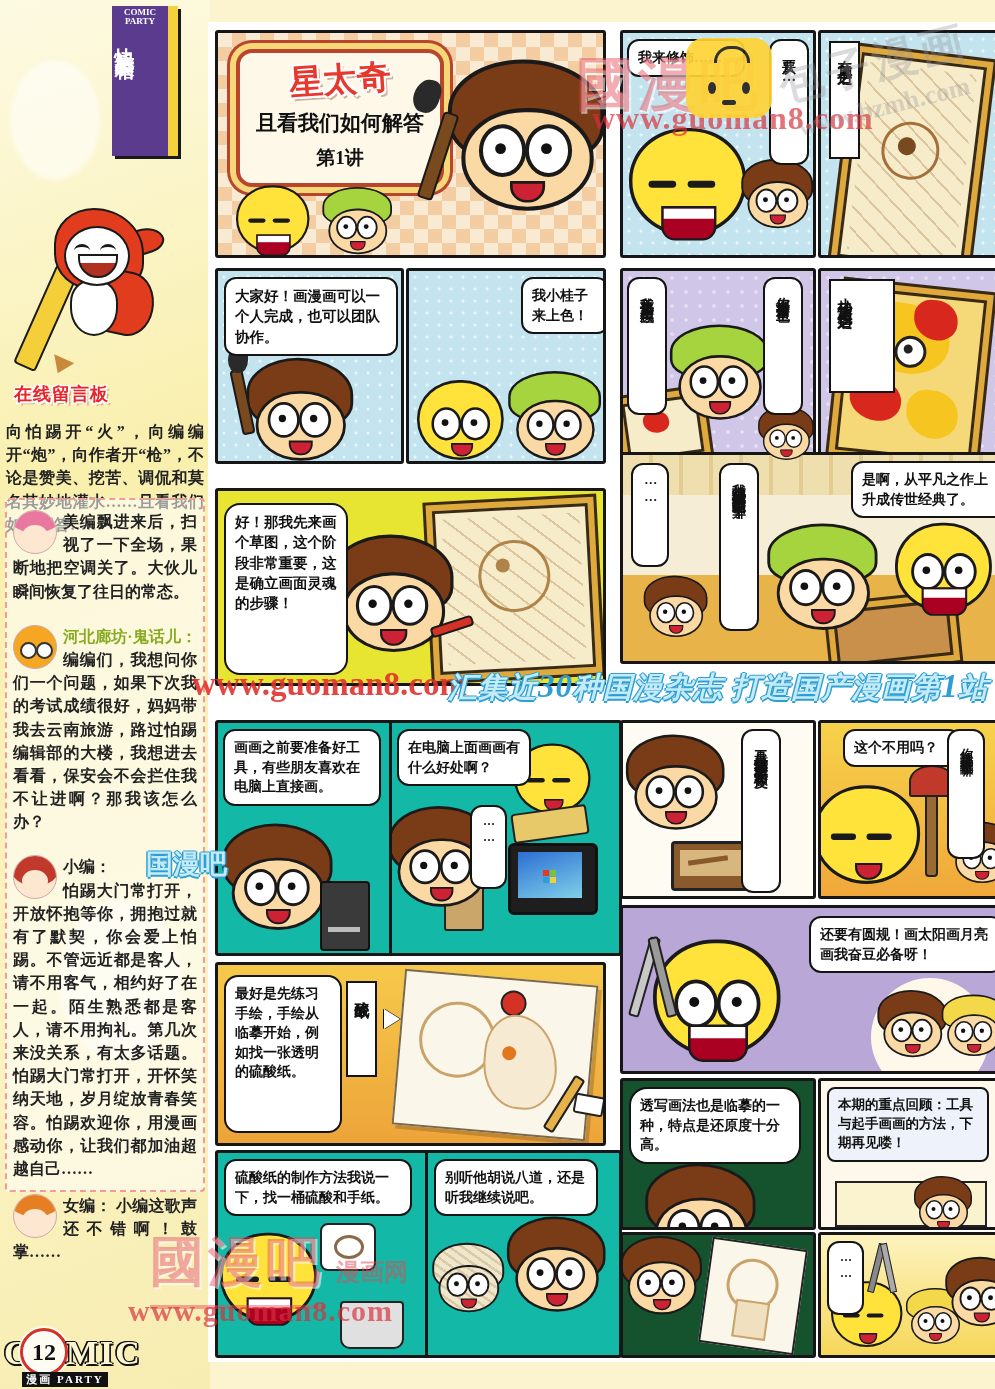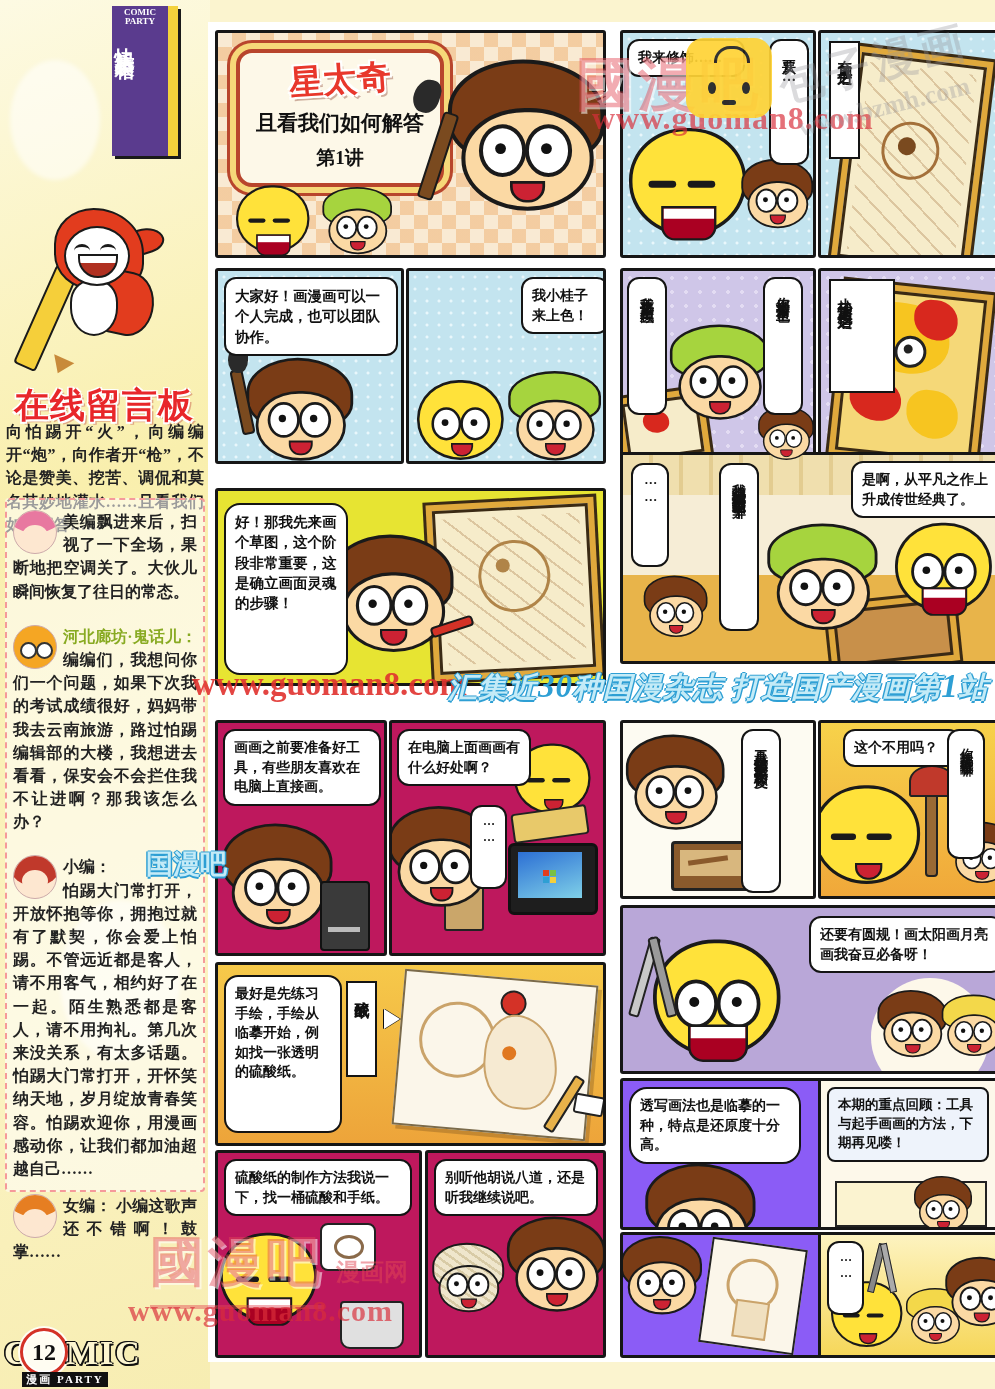--- a/index.html
+++ b/index.html
@@ -20,21 +20,21 @@
   .m-pencil{position:absolute;left:8px;top:62px;width:20px;height:104px;background:#f5cf3a;border:2.5px solid #1a1a1a;transform:rotate(24deg);border-radius:4px;}
   .m-pencil-tip{position:absolute;left:24px;top:156px;width:0;height:0;border-left:11px solid transparent;border-right:11px solid transparent;border-top:16px solid #c88a3a;transform:rotate(24deg);}
   .m-hood{position:absolute;left:28px;top:6px;width:86px;height:78px;background:#e23c1e;border:2.5px solid #1a1a1a;border-radius:55% 70% 40% 55%;}
   .m-hood-tail{position:absolute;left:100px;top:26px;width:34px;height:22px;background:#e23c1e;border:2.5px solid #1a1a1a;border-radius:10% 90% 60% 10%;transform:rotate(-18deg);}
   .m-face{position:absolute;left:38px;top:24px;width:62px;height:56px;background:#fff;border:2.5px solid #1a1a1a;border-radius:50%;}
   .m-eye{position:absolute;top:16px;width:16px;height:10px;border-top:3px solid #1a1a1a;border-radius:50%;}
   .m-smile{position:absolute;left:12px;top:26px;width:36px;height:20px;background:#b03021;border:2.5px solid #1a1a1a;border-radius:0 0 20px 20px;overflow:hidden;}
   .m-smile::before{content:"";position:absolute;left:0;top:0;right:0;height:7px;background:#fff;}
   .m-cape{position:absolute;left:78px;top:70px;width:46px;height:60px;background:#e23c1e;border:2.5px solid #1a1a1a;border-radius:10% 80% 70% 30%;transform:rotate(12deg);}
   .m-body{position:absolute;left:44px;top:78px;width:44px;height:52px;background:#fff;border:2.5px solid #1a1a1a;border-radius:40% 40% 50% 50%;}
-  .board-title{position:absolute;left:14px;top:382px;width:184px;font-size:35px;font-weight:900;color:#e8262a;letter-spacing:1px;
+  .board-title{position:absolute;left:14px;top:382px;width:184px;font-size:18px;font-weight:900;color:#e8262a;letter-spacing:1px;
     text-shadow:1.5px 1.5px 0 #fff,-1.5px -1.5px 0 #fff,1.5px -1.5px 0 #fff,-1.5px 1.5px 0 #fff,3px 3px 0 rgba(180,40,40,.35);}
   .intro{position:absolute;left:6px;top:420px;width:198px;font-size:16px;font-weight:700;line-height:1.45;color:#222;text-align:justify;}
   .msgbox{position:absolute;left:5px;top:498px;width:196px;height:690px;border:2px dashed #f59a9a;background:rgba(255,255,255,.55);border-radius:4px;}
   .msg{position:relative;margin:10px 6px 0 6px;font-size:16px;font-weight:700;line-height:1.45;color:#222;text-align:justify;}
   .msg .mtext{display:inline;}
   .avatar{width:42px;height:42px;border-radius:50%;position:relative;float:left;margin:0 6px 2px 0;border:1.5px solid #caa;overflow:hidden;background:#fde7d0;}
   .avatar .hairtop{position:absolute;left:-4px;top:-8px;width:50px;height:30px;border-radius:50%;}
   .avatar .af{position:absolute;left:8px;top:14px;width:26px;height:22px;background:#fde7d0;border-radius:50%;}
   .avatar.orangeball{background:#f5a623;}
   .avatar .spec{position:absolute;top:16px;width:13px;height:13px;background:#fff;border:2px solid #333;border-radius:50%;}
@@ -47,22 +47,22 @@
   .comicbg{position:absolute;left:208px;top:22px;width:787px;height:1340px;background:#fff;}
   .panel{position:absolute;border:3px solid #161616;border-radius:3px;overflow:hidden;}
   .bubble{position:absolute;background:#fff;border:2.5px solid #141414;border-radius:12px;padding:7px 9px;
     font-weight:700;font-size:15px;line-height:1.4;color:#111;z-index:5;}
   .bubble.v{writing-mode:vertical-lr;text-orientation:upright;letter-spacing:2px;line-height:1.25;}
   .capbox{position:absolute;background:#fff;border:2.5px solid #141414;padding:5px 4px;font-weight:700;font-size:15px;
     writing-mode:vertical-lr;text-orientation:upright;letter-spacing:2px;z-index:5;}
   .sky{background-color:#c3e4ef;background-image:radial-gradient(#e9f7fb 18%,rgba(0,0,0,0) 19%);background-size:12px 12px;}
   .purp{background-color:#cfc6e8;background-image:radial-gradient(#e3dcf3 16%,rgba(0,0,0,0) 17%);background-size:14px 14px;}
   .ygreen{background:#e7e432;}
-  .yell{background:#be185d;}
-  .lav{background:#8b5cf6;padding-left:45px;}
+  .yell{background:#14b8a6;padding-left:16px;}
+  .lav{background:#14532d;}
   
   .head100{position:absolute;width:100px;height:100px;transform-origin:top left;z-index:2;}
   .head100 .hair{position:absolute;left:-6px;top:-10px;width:110px;height:72px;background:#7a3c16;border:3px solid #1a1a1a;border-radius:60% 65% 45% 50%;}
   .head100 .face{position:absolute;left:4px;top:26px;width:92px;height:70px;background:#fbd9a4;border:3px solid #1a1a1a;border-radius:48% 48% 50% 50%;}
   .head100 .eye{position:absolute;top:38px;width:29px;height:33px;background:#fff;border:3px solid #1a1a1a;border-radius:50%;}
   .head100 .eye.l{left:17px}.head100 .eye.r{left:51px}
   .head100 .eye::after{content:"";position:absolute;left:9px;top:11px;width:8px;height:8px;background:#111;border-radius:50%;}
   .head100 .mouth{position:absolute;left:40px;top:80px;width:22px;height:12px;background:#c23;border:2px solid #1a1a1a;border-radius:0 0 12px 12px;}
   .head100.yellowface .face{left:0;top:6px;width:96px;height:88px;background:#ffe23a;}
   .head100.green .hair{background:#a6d43e;height:58px;border-radius:50% 50% 35% 35%;}

